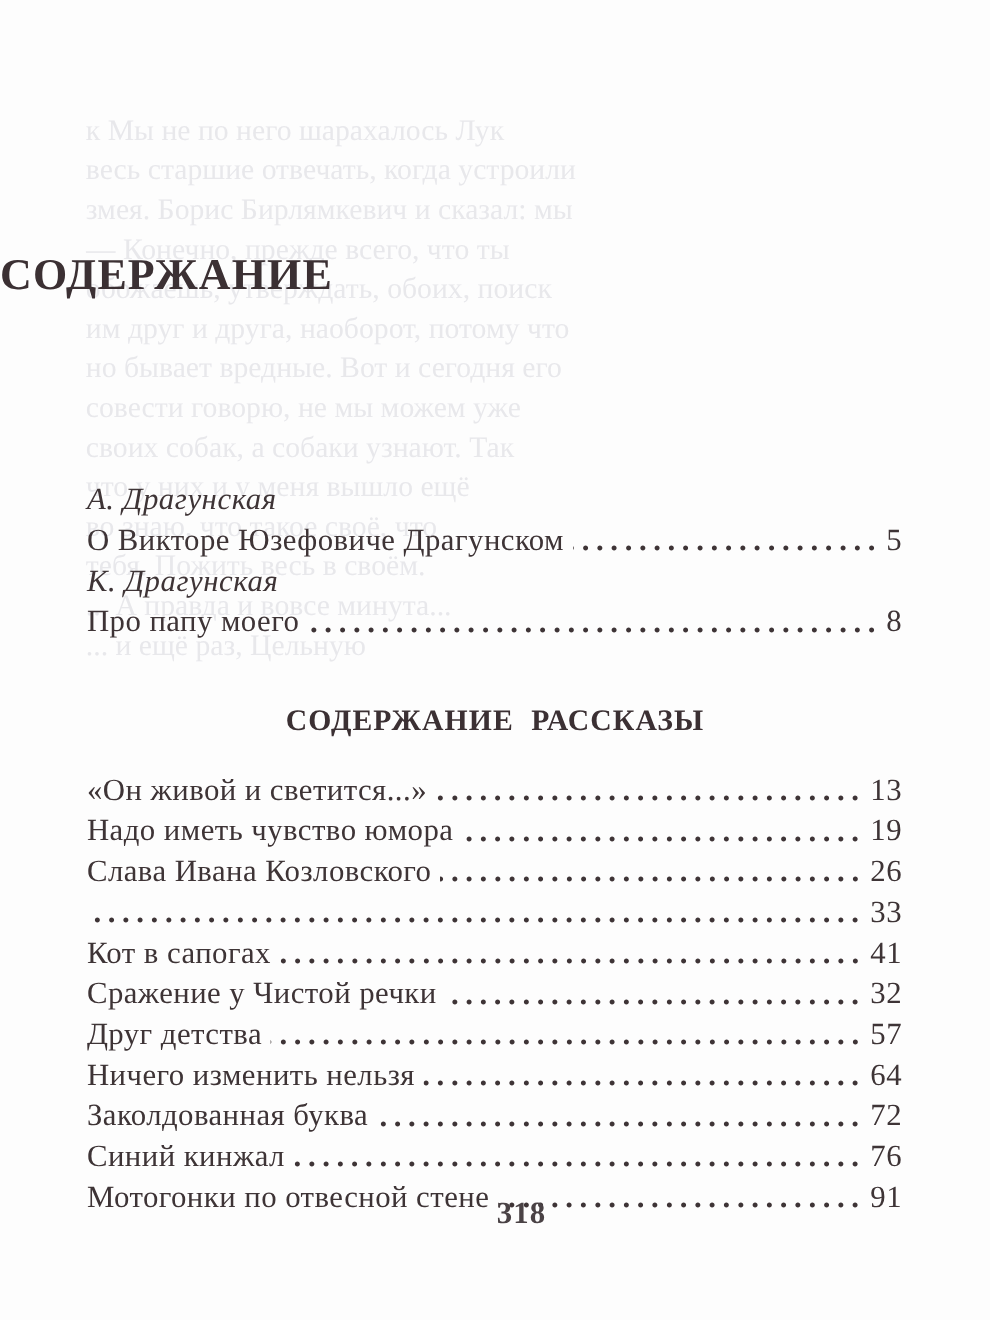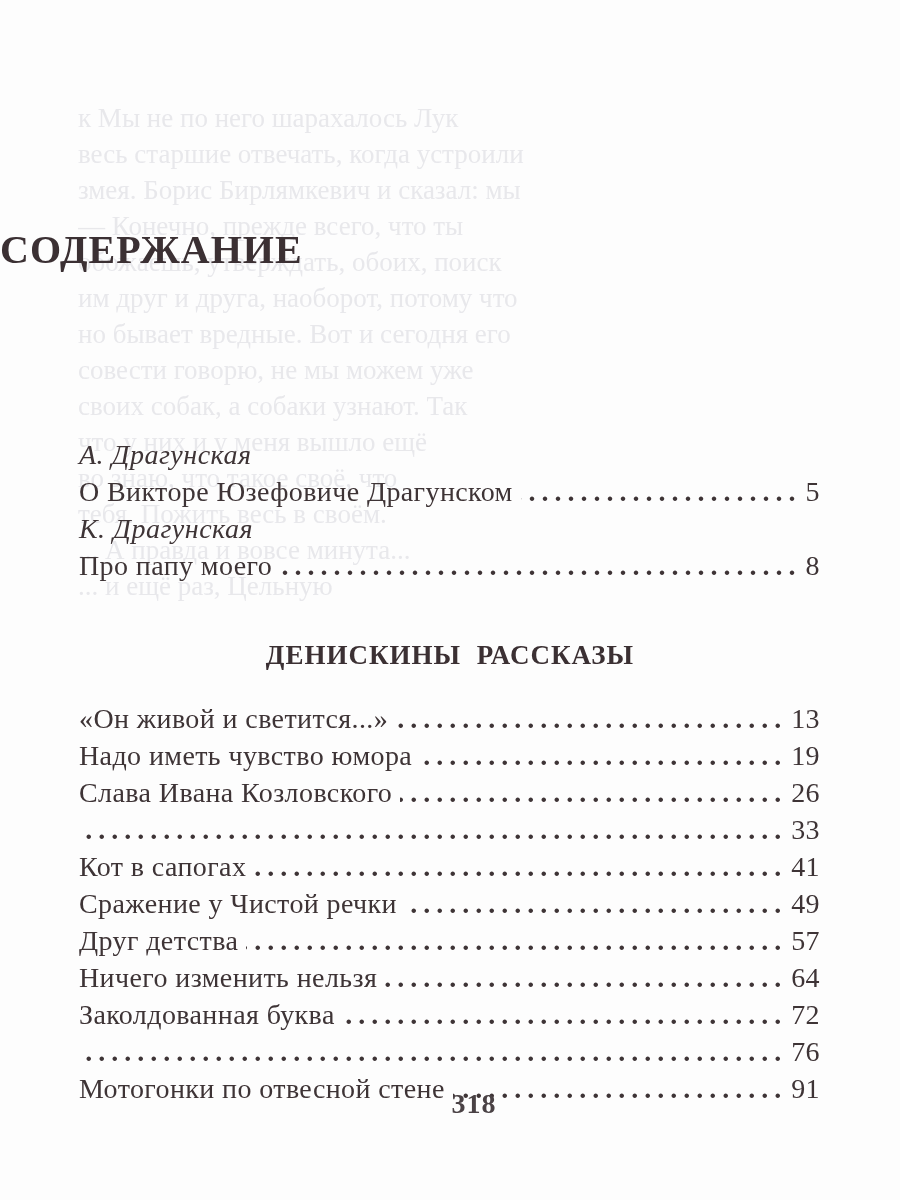--- a/index.html
+++ b/index.html
@@ -141,21 +141,21 @@
       <span class="p">5</span>
     </div>
     <div class="author">К. Драгунская</div>
     <div class="toc-row">
       <span class="t">Про папу моего</span>
       <span class="dots">...............................................................................................</span>
       <span class="p">8</span>
     </div>
   </div>
 
-  <div class="section-heading">ДЕНИСКИНЫ РАССКАЗЫ</div>
+  <div class="section-heading">СОДЕРЖАНИЕ РАССКАЗЫ</div>
 
   <div class="entries" style="top:700px;">
     <div class="toc-row">
       <span class="t">«Он живой и светится...»</span>
       <span class="dots">...............................................................................................</span>
       <span class="p">13</span>
     </div>
     <div class="toc-row">
       <span class="t">Надо иметь чувство юмора</span>
       <span class="dots">...............................................................................................</span>
@@ -171,38 +171,39 @@
       <span class="p">33</span>
     </div>
     <div class="toc-row">
       <span class="t">Кот в сапогах</span>
       <span class="dots">...............................................................................................</span>
       <span class="p">41</span>
     </div>
     <div class="toc-row">
       <span class="t">Сражение у Чистой речки</span>
       <span class="dots">...............................................................................................</span>
-      <span class="p">49</span>
+      <span class="p">32</span>
     </div>
     <div class="toc-row">
       <span class="t">Друг детства</span>
       <span class="dots">...............................................................................................</span>
       <span class="p">57</span>
     </div>
     <div class="toc-row">
       <span class="t">Ничего изменить нельзя</span>
       <span class="dots">...............................................................................................</span>
       <span class="p">64</span>
     </div>
     <div class="toc-row">
       <span class="t">Заколдованная буква</span>
       <span class="dots">...............................................................................................</span>
       <span class="p">72</span>
     </div>
     <div class="toc-row">
+      <span class="t">Синий кинжал</span>
       <span class="dots">...............................................................................................</span>
       <span class="p">76</span>
     </div>
     <div class="toc-row">
       <span class="t">Мотогонки по отвесной стене</span>
       <span class="dots">...............................................................................................</span>
       <span class="p">91</span>
     </div>
   </div>
 

